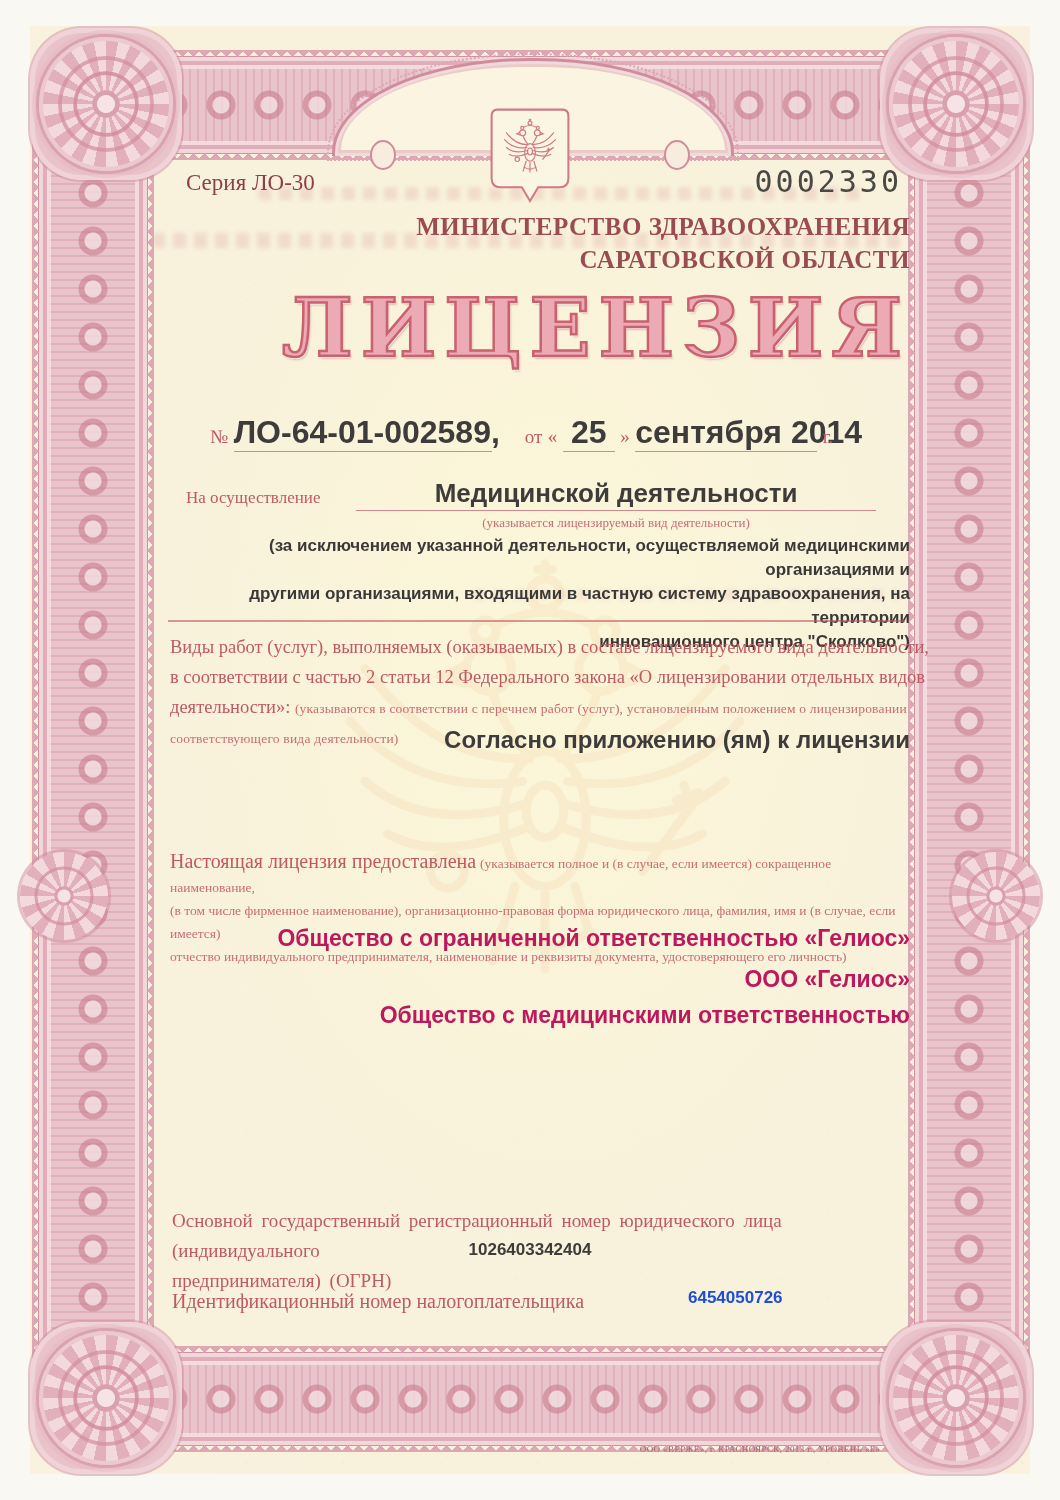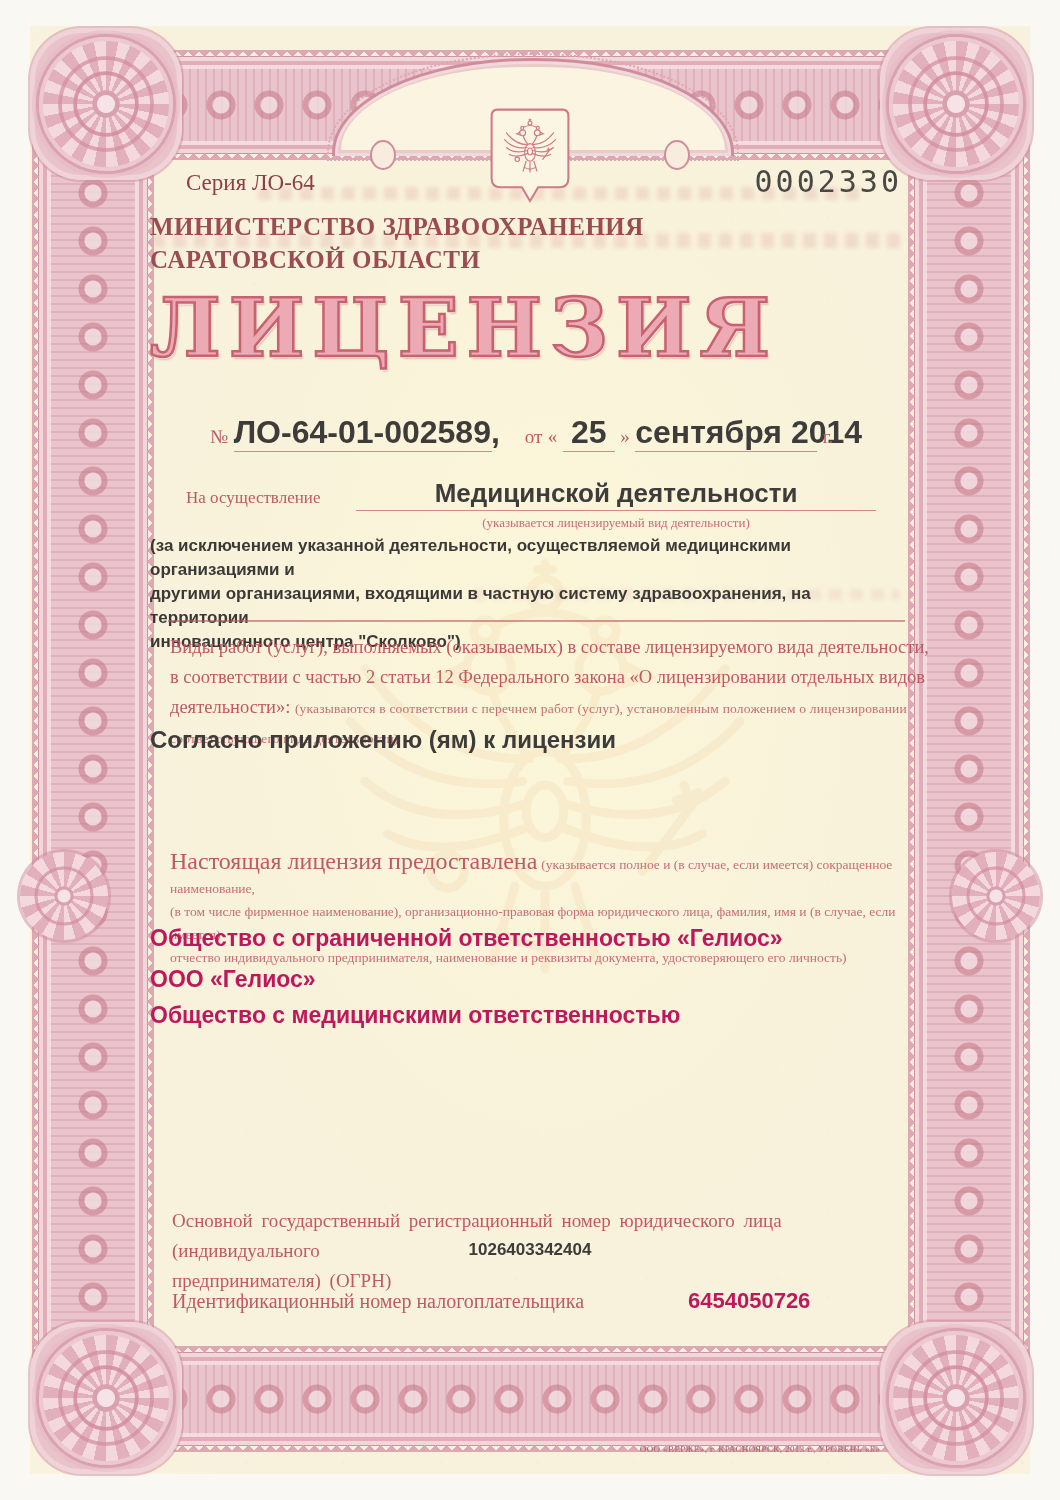--- a/index.html
+++ b/index.html
@@ -70,21 +70,21 @@
     border-radius:198px 198px 0 0 / 95px 95px 0 0;
     box-shadow:inset 0 0 0 3px #f0d9de, inset 0 0 0 6px rgba(214,152,165,.45);
     outline:2px dotted #dca7b4;outline-offset:3px;}
   .finial{position:absolute;z-index:4;width:22px;height:26px;border-radius:50%;
     border:2px solid #cf8d9b;background:#f7ecde;}
   .finial-left{left:370px;top:140px;} .finial-right{left:664px;top:140px;}
   .crest{position:absolute;z-index:5;left:489px;top:108px;width:82px;height:98px;color:#cf7a87;}
   
   .content{position:absolute;inset:0;z-index:6;}
   .abs{position:absolute;}
-  .center{left:150px;width:760px;text-align:left;}
+  .center{left:150px;width:760px;text-align:right;}
   .dark{color:#3d3c3a;font-family:"Liberation Sans",sans-serif;font-weight:bold;}
   .serif{font-family:"Liberation Serif",serif;}
   .series{left:186px;top:170px;font-size:23px;color:#8d3f46;}
   .formnum{left:752px;top:164px;width:150px;text-align:right;font-family:"DejaVu Sans Mono",monospace;
            font-size:30px;letter-spacing:3px;color:#4a4844;}
   .ministry{top:210px;font-size:25px;font-weight:bold;color:#9b4b52;line-height:33px;letter-spacing:.5px;}
   .doc-title{top:286px;font-family:"DejaVu Serif",serif;font-weight:bold;font-size:80px;line-height:84px;
     letter-spacing:8px;color:#ecaab4;-webkit-text-stroke:2.5px #c9626f;
     text-shadow:1px 2px 0 rgba(255,255,255,.8), 2px 3px 2px rgba(180,90,105,.35);}
   .numrow{left:210px;top:414px;width:660px;font-size:22px;white-space:nowrap;}
@@ -96,30 +96,30 @@
   .activity-value{left:356px;top:478px;width:520px;text-align:center;font-size:26px;}
   .activity-ul{left:356px;top:510px;width:520px;border-bottom:1.6px solid #cf8a90;height:0;}
   .activity-caption{left:356px;top:515px;width:520px;text-align:center;font-size:13px;color:#c96d76;}
   .exception{top:534px;font-family:"Liberation Sans",sans-serif;font-weight:bold;font-size:17px;
              color:#3a3938;line-height:24px;}
   .rule{left:168px;top:620px;width:737px;height:2px;background:#b95b63;opacity:.6;}
   .works{left:170px;top:632px;width:740px;font-size:18.5px;color:#bf5a64;line-height:30px;white-space:nowrap;}
   .works .small-note{font-size:13.5px;color:#c96d76;letter-spacing:.2px;}
   .works-value{top:726px;font-family:"Liberation Sans",sans-serif;font-weight:bold;font-size:24px;color:#3d3c3a;}
   .grantee-head{left:170px;top:850px;width:740px;color:#bf5a64;line-height:23px;}
-  .grantee-head .intro{font-size:24px;}
+  .grantee-head .intro{font-size:20px;}
   .grantee-head .small-note{font-size:13.5px;color:#c96d76;}
   .g1{top:925px;} .g2{top:966px;} .g3{top:1002px;}
   .grantee-name{font-family:"Liberation Sans",sans-serif;font-weight:bold;font-size:23px;color:#be185d;}
   .ogrn-label{left:172px;top:1206px;width:740px;font-size:19px;color:#bf5a64;line-height:30px;word-spacing:4px;}
   .ogrn-value{left:150px;top:1240px;width:760px;text-align:center;
     font-family:"Liberation Sans",sans-serif;font-weight:bold;font-size:17px;color:#3d3c3a;}
   .inn-label{left:172px;top:1290px;font-size:20px;color:#bf5a64;}
   .inn-value{left:688px;top:1288px;font-family:"Liberation Sans",sans-serif;font-weight:bold;
-             font-size:22px;color:#be185d;}
+             font-size:17px;color:#1d4ed8;}
   .printer-note{left:560px;top:1444px;width:400px;text-align:center;font-size:9px;
                 color:#a4666c;letter-spacing:.4px;}
 </style>
 </head>
 <body>
 
 <div class="page">
 
   <svg width="0" height="0" style="position:absolute">
     <defs>
@@ -187,21 +187,21 @@
 
   <svg class="crest" viewBox="0 0 100 120">
     <path d="M10,2 H90 Q97,2 97,10 V86 Q97,97 86,97 H60 L50,114 L40,97 H14 Q3,97 3,86 V10 Q3,2 10,2 Z" fill="#fbf5e4" stroke="currentColor" stroke-width="2.5"></path>
     <g transform="translate(14,10) scale(0.6)">
         <use href="#eagle"></use>
       </g>
   </svg>
 
   <div class="content">
 
-    <div class="abs series serif">Серия ЛО-64</div>
+    <div class="abs series serif">Серия ЛО-30</div>
     <div class="abs formnum">0002330</div>
 
     <div class="abs center ministry serif">
       <div>МИНИСТЕРСТВО ЗДРАВООХРАНЕНИЯ</div>
       <div>САРАТОВСКОЙ ОБЛАСТИ</div>
     </div>
 
     <div class="abs center doc-title">ЛИЦЕНЗИЯ</div>
 
     <div class="abs numrow serif">

